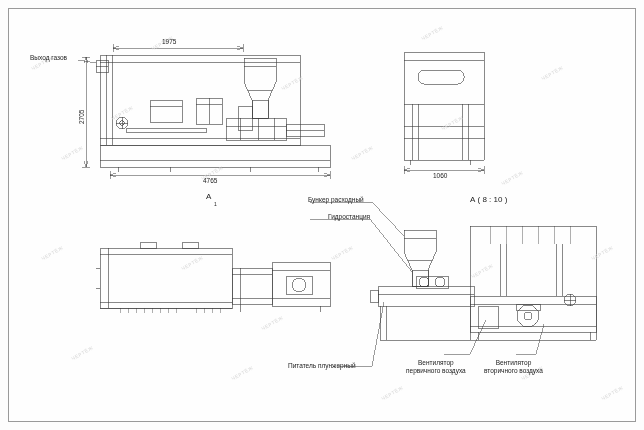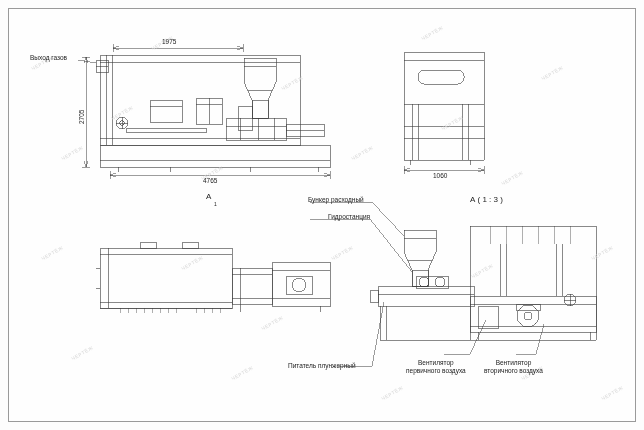--- a/index.html
+++ b/index.html
@@ -308,21 +308,21 @@
 
   <div class="lbl dim vert" style="left:78px; top:124px;">2705</div>
 
   <div class="lbl dim" style="left:203px; top:177px;">4765</div>
 
   <div class="lbl big" style="left:206px; top:192px;">А</div>
   <div class="lbl sub" style="left:214px; top:201px;">1</div>
 
   <div class="lbl dim" style="left:433px; top:172px;">1060</div>
 
-  <div class="lbl big" style="left:470px; top:195px;">А ( 1 : 3 )</div>
+  <div class="lbl big" style="left:470px; top:195px;">А ( 8 : 10 )</div>
 
   <div class="lbl" style="left:308px; top:196px;">Бункер расходный</div>
 
   <div class="lbl" style="left:328px; top:213px;">Гидростанция</div>
 
   <div class="lbl" style="left:288px; top:362px;">Питатель плунжерный</div>
 
   <div class="lbl center" style="left:406px; top:359px; white-space:pre-line;">Вентилятор
 первичного воздуха</div>
 

